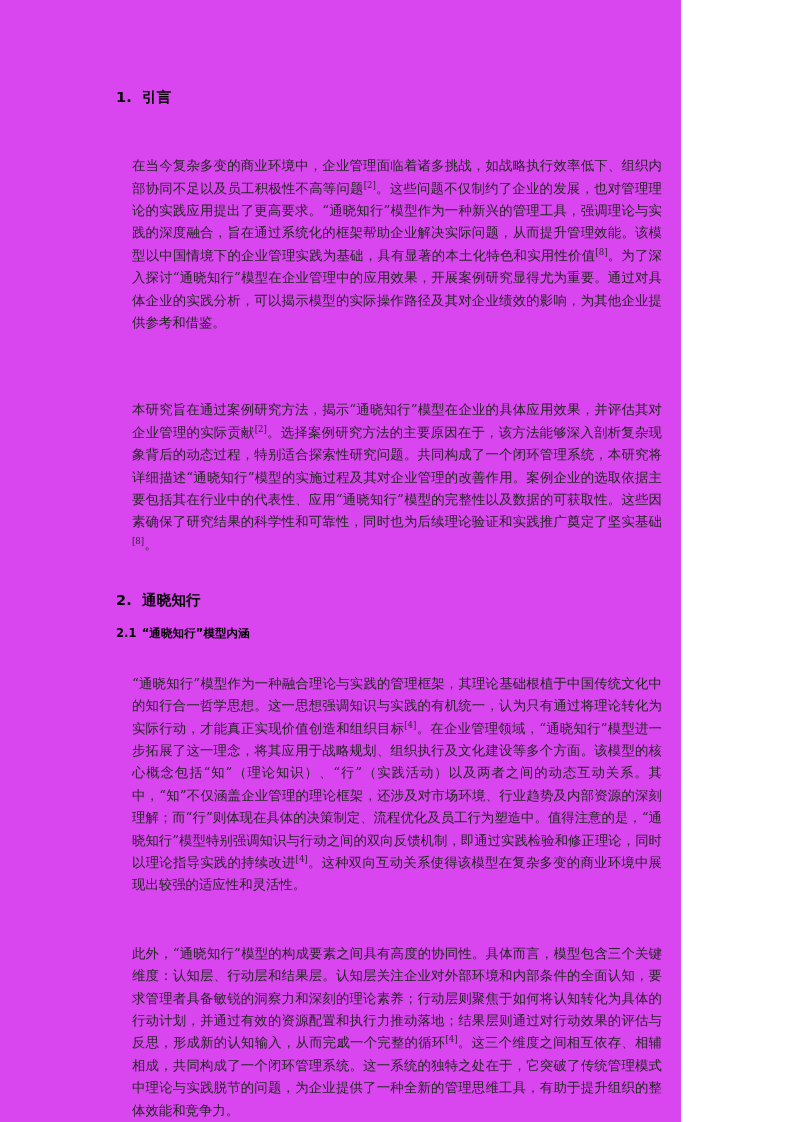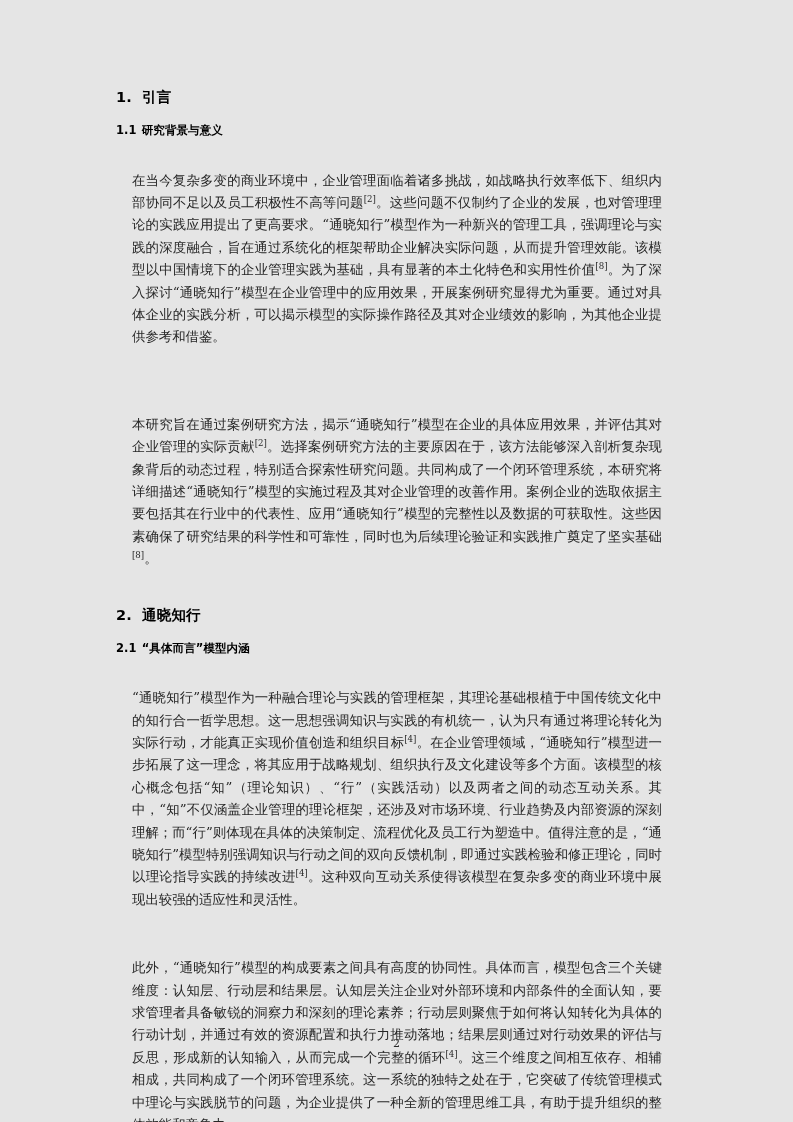--- a/index.html
+++ b/index.html
@@ -6,23 +6,23 @@
     margin: 0;
     padding: 0;
     background: #ffffff;
   }
   body {
     font-family: "DejaVu Serif", "Liberation Serif", serif;
     color: #231f20;
   }
   .page {
     position: relative;
-    width: 793px;
+    width: 681px;
     height: 1122px;
-    background: #e5e5e5;
+    background: #d946ef;
     box-sizing: border-box;
     overflow: hidden;
   }
   .content {
     position: absolute;
     left: 116px;
     top: 88px;
     width: 562px;
   }
 
@@ -97,42 +97,39 @@
 <body>
 
 <div class="page">
   <div class="content">
 
     <h1 class="h1">
       <span class="num">1.</span><span>引言</span>
     </h1>
     <div class="sp-h1-h2"></div>
 
-    <h2 class="h2">
-      <span class="num">1.1</span><span>研究背景与意义</span>
-    </h2>
     <div class="sp-h2-p"></div>
 
     <p class="body"><span>在当今复杂多变的商业环境中，企业管理面临着诸多挑战，如战略执行效率低下、组织内部协同不足以及员工积极性不高等问题</span><sup class="ref">[2]</sup><span>。这些问题不仅制约了企业的发展，也对管理理论的实践应用提出了更高要求。“通晓知行”模型作为一种新兴的管理工具，强调理论与实践的深度融合，旨在通过系统化的框架帮助企业解决实际问题，从而提升管理效能。该模型以中国情境下的企业管理实践为基础，具有显著的本土化特色和实用性价值</span><sup class="ref">[8]</sup><span>。为了深入探讨“通晓知行”模型在企业管理中的应用效果，开展案例研究显得尤为重要。通过对具体企业的实践分析，可以揭示模型的实际操作路径及其对企业绩效的影响，为其他企业提供参考和借鉴。</span></p>
 
     <div class="sp-p-h2"></div>
 
     <div class="sp-h2-p"></div>
 
     <p class="body"><span>本研究旨在通过案例研究方法，揭示“通晓知行”模型在企业的具体应用效果，并评估其对企业管理的实际贡献</span><sup class="ref">[2]</sup><span>。选择案例研究方法的主要原因在于，该方法能够深入剖析复杂现象背后的动态过程，特别适合探索性研究问题。共同构成了一个闭环管理系统，本研究将详细描述“通晓知行”模型的实施过程及其对企业管理的改善作用。案例企业的选取依据主要包括其在行业中的代表性、应用“通晓知行”模型的完整性以及数据的可获取性。这些因素确保了研究结果的科学性和可靠性，同时也为后续理论验证和实践推广奠定了坚实基础</span><sup class="ref">[8]</sup><span>。</span></p>
 
     <div class="sp-p-h1"></div>
 
     <h1 class="h1">
       <span class="num">2.</span><span>通晓知行</span>
     </h1>
     <div class="sp-h1-h2"></div>
 
     <h2 class="h2">
-      <span class="num">2.1</span><span>“具体而言”模型内涵</span>
+      <span class="num">2.1</span><span>“通晓知行”模型内涵</span>
     </h2>
     <div class="sp-h2-p"></div>
 
     <p class="body lead-quote"><span>“通晓知行”模型作为一种融合理论与实践的管理框架，其理论基础根植于中国传统文化中的知行合一哲学思想。这一思想强调知识与实践的有机统一，认为只有通过将理论转化为实际行动，才能真正实现价值创造和组织目标</span><sup class="ref">[4]</sup><span>。在企业管理领域，“通晓知行”模型进一步拓展了这一理念，将其应用于战略规划、组织执行及文化建设等多个方面。该模型的核心概念包括“知”（理论知识）、“行”（实践活动）以及两者之间的动态互动关系。其中，“知”不仅涵盖企业管理的理论框架，还涉及对市场环境、行业趋势及内部资源的深刻理解；而“行”则体现在具体的决策制定、流程优化及员工行为塑造中。值得注意的是，“通晓知行”模型特别强调知识与行动之间的双向反馈机制，即通过实践检验和修正理论，同时以理论指导实践的持续改进</span><sup class="ref">[4]</sup><span>。这种双向互动关系使得该模型在复杂多变的商业环境中展现出较强的适应性和灵活性。</span></p>
 
     <div class="sp-p-p"></div>
 
     <p class="body"><span>此外，“通晓知行”模型的构成要素之间具有高度的协同性。具体而言，模型包含三个关键维度：认知层、行动层和结果层。认知层关注企业对外部环境和内部条件的全面认知，要求管理者具备敏锐的洞察力和深刻的理论素养；行动层则聚焦于如何将认知转化为具体的行动计划，并通过有效的资源配置和执行力推动落地；结果层则通过对行动效果的评估与反思，形成新的认知输入，从而完成一个完整的循环</span><sup class="ref">[4]</sup><span>。这三个维度之间相互依存、相辅相成，共同构成了一个闭环管理系统。这一系统的独特之处在于，它突破了传统管理模式中理论与实践脱节的问题，为企业提供了一种全新的管理思维工具，有助于提升组织的整体效能和竞争力。</span></p>
 
   </div>

